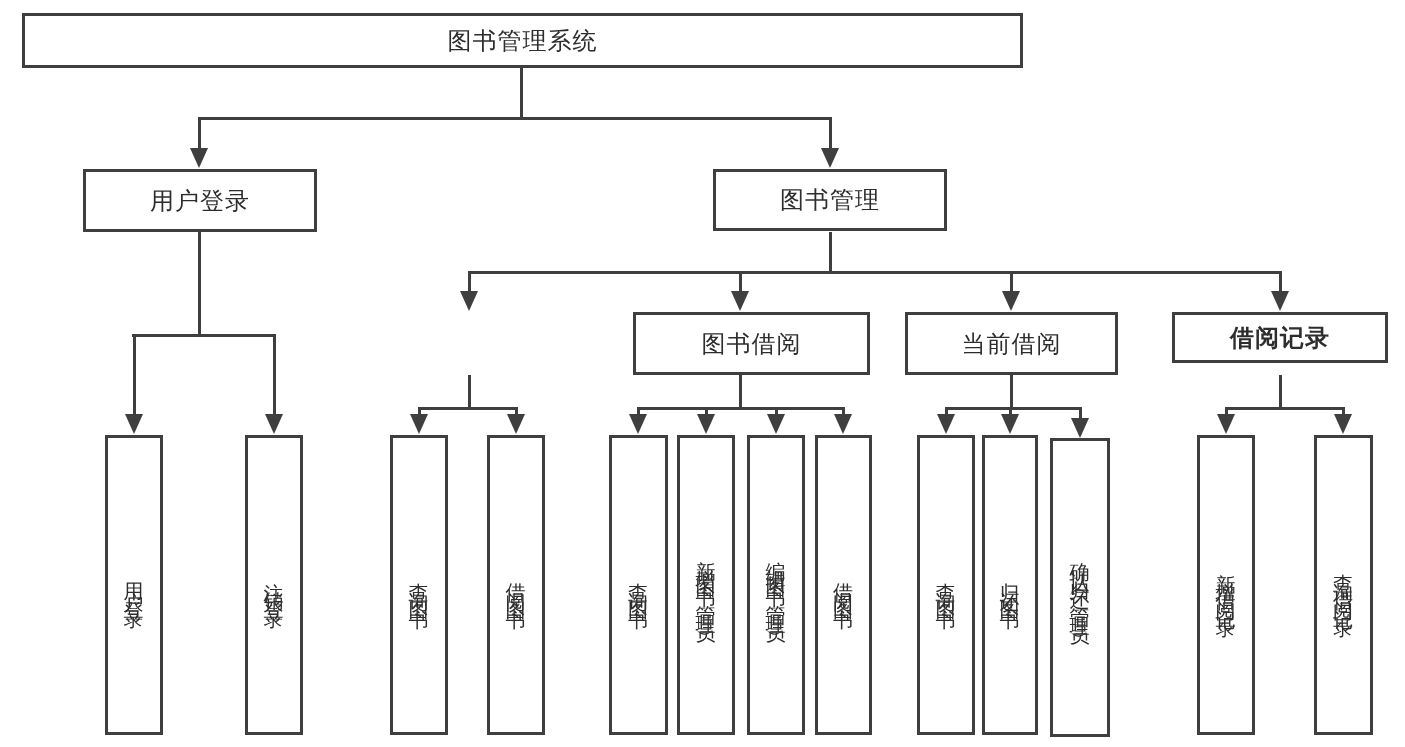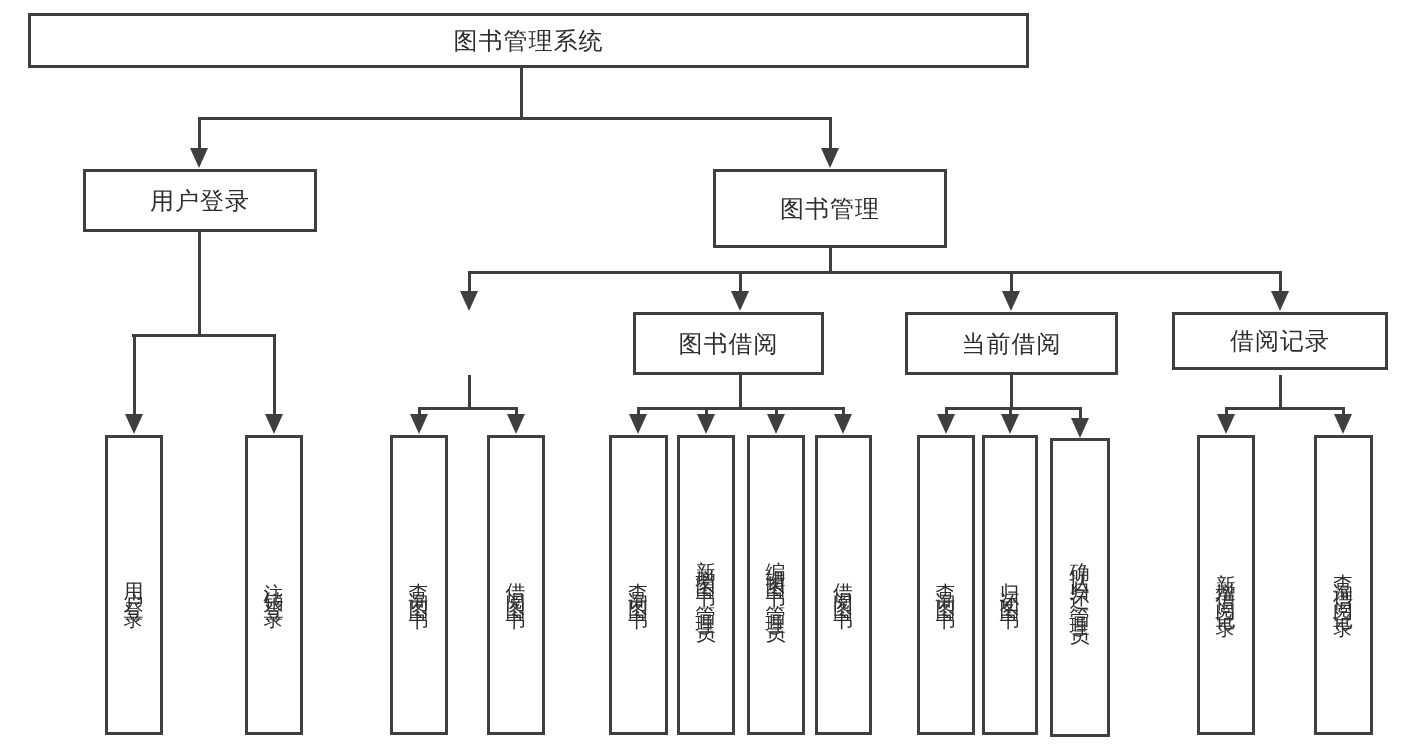--- a/index.html
+++ b/index.html
@@ -125,42 +125,42 @@
   <div class="vl" style="left:1079px;top:407px;height:13px;"></div>
   <div class="arr" style="left:1071px;top:418px;"></div>
 
   <div class="vl" style="left:1279px;top:375px;height:34px;"></div>
   <div class="hl" style="left:1225px;top:407px;width:120px;"></div>
   <div class="vl" style="left:1225px;top:407px;height:10px;"></div>
   <div class="arr" style="left:1217px;top:414px;"></div>
   <div class="vl" style="left:1342px;top:407px;height:10px;"></div>
   <div class="arr" style="left:1334px;top:414px;"></div>
 
-  <div class="node root" style="left:22px;top:13px;width:1001px;height:55px;margin-left:6px;">
+  <div class="node root" style="left:22px;top:13px;width:1001px;height:55px;">
     <span>图书管理系统</span>
   </div>
 
   <div class="node" style="left:83px;top:169px;width:234px;height:63px;">
     <span>用户登录</span>
   </div>
 
-  <div class="node" style="left:713px;top:169px;width:234px;height:79px;">
+  <div class="node" style="left:713px;top:169px;width:234px;height:62px;">
     <span>图书管理</span>
   </div>
 
 
-  <div class="node" style="left:633px;top:312px;width:191px;height:63px;">
+  <div class="node" style="left:633px;top:312px;width:237px;height:63px;">
     <span>图书借阅</span>
   </div>
 
   <div class="node" style="left:905px;top:312px;width:213px;height:63px;">
     <span>当前借阅</span>
   </div>
 
-  <div class="node" style="left:1172px;top:312px;width:216px;height:58px;">
+  <div class="node" style="left:1172px;top:312px;width:216px;height:51px;font-weight:bold;">
     <span>借阅记录</span>
   </div>
 
   <div class="leaf" style="left:105px;top:435px;width:58px;height:300px;">
     <span>用户登录</span>
   </div>
 
   <div class="leaf" style="left:245px;top:435px;width:58px;height:300px;">
     <span>注销登录</span>
   </div>

